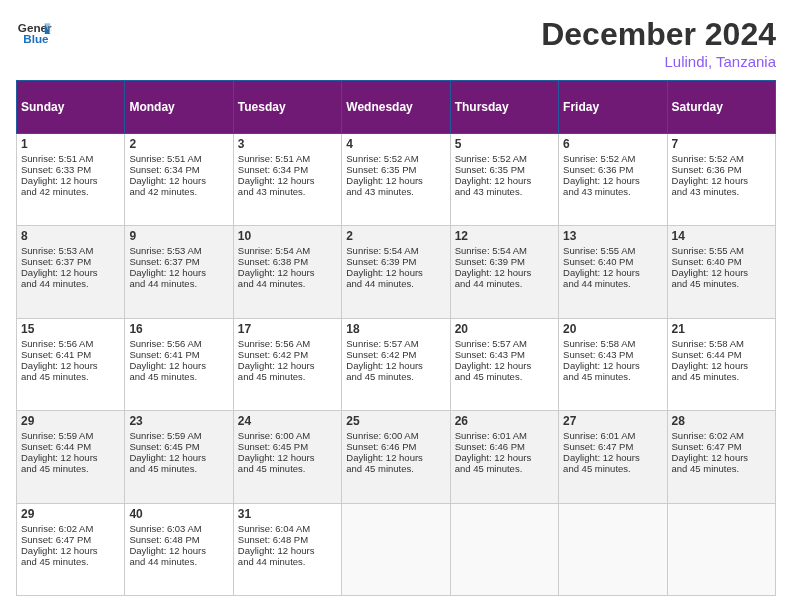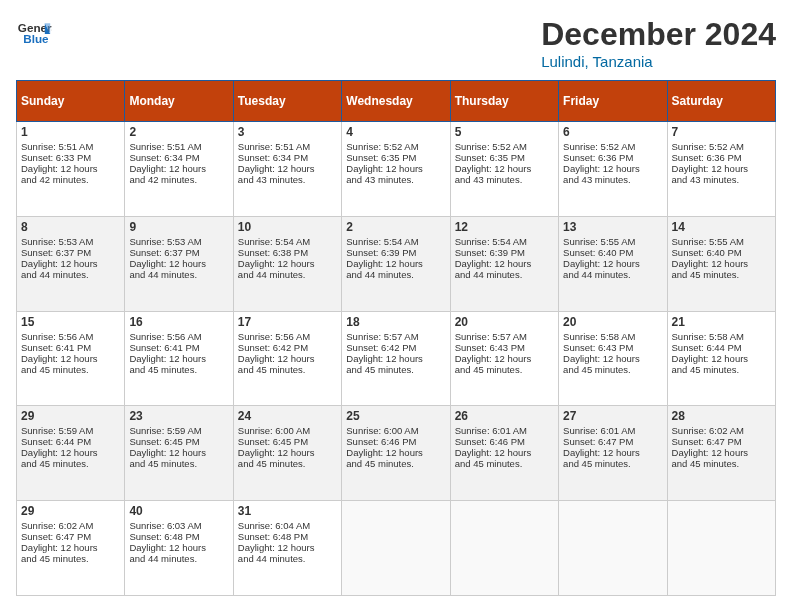--- a/index.html
+++ b/index.html
@@ -26,43 +26,44 @@
     .logo {
       display: flex;
       align-items: center;
       gap: 4px;
     }
     .logo-icon {
       width: 36px;
       height: 36px;
     }
     .title-block {
+      text-align: right;
     }
     .month-title {
       font-size: 32px;
       font-weight: bold;
       color: #333;
     }
     .subtitle {
       font-size: 15px;
-      color: #0369a1;
+      color: #8b5cf6;
     }
     .calendar {
       flex: 1;
       border: 1px solid #ccc;
       border-collapse: collapse;
       width: 100%;
       table-layout: fixed;
     }
     .calendar th {
-      background: #c2410c;
+      background: #701a75;
       color: #fff;
       font-size: 12px;
       font-weight: bold;
-      padding: 13px 4px;
+      padding: 19px 4px;
       text-align: left;
       border: 1px solid #1e5a9e;
     }
     .calendar td {
       vertical-align: top;
       border: 1px solid #ccc;
       padding: 3px 4px;
       font-size: 9.5px;
       color: #333;
       background: #fff;

